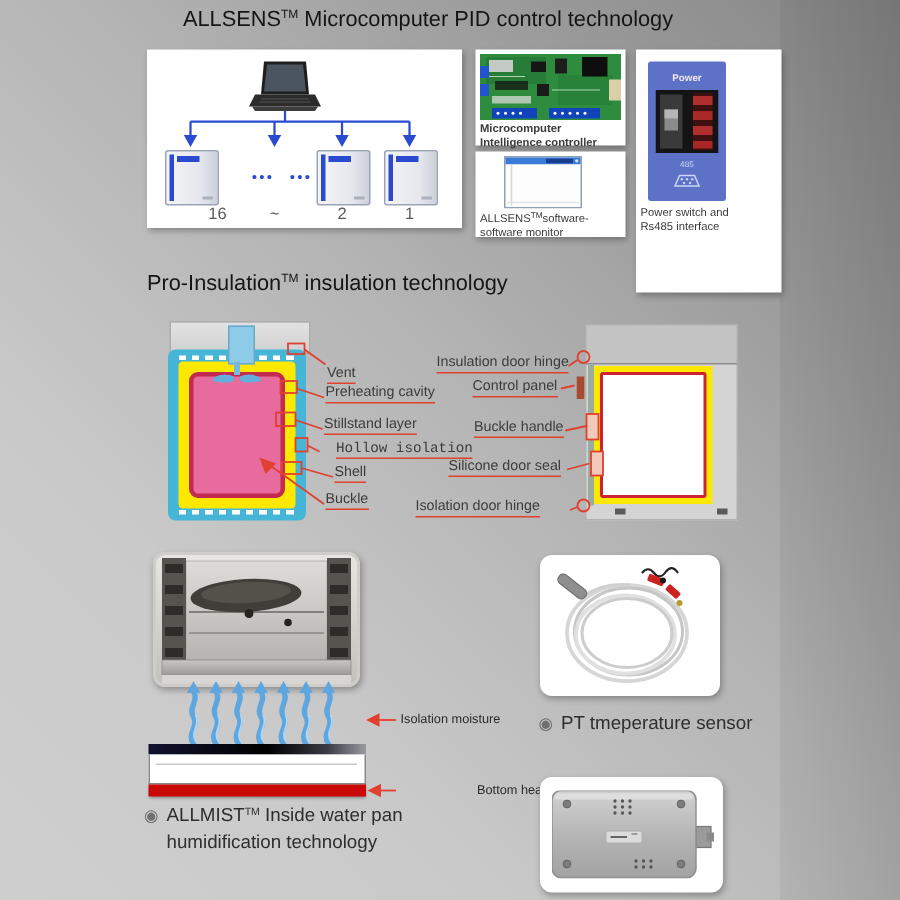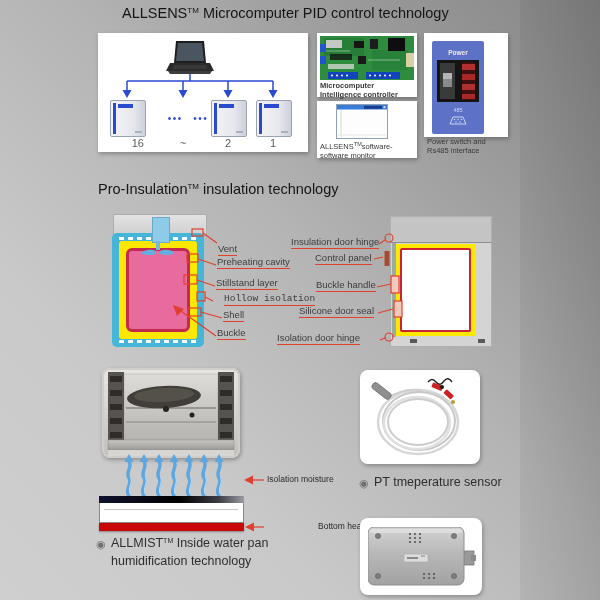--- a/index.html
+++ b/index.html
@@ -76,21 +76,21 @@
         <span class="stripe"></span>
         <span class="bar"></span>
         <span class="handle"></span>
       </div>
     <div class="unit" style="left:158px;top:67px;">
         <span class="stripe"></span>
         <span class="bar"></span>
         <span class="handle"></span>
       </div>
     <div class="dots" style="left:60px;top:80px;width:60px;text-align:center;">••• •••</div>
-    <div class="num-label" style="left:16px;top:104px;text-align:right;">16</div>
+    <div class="num-label" style="left:32px;top:104px;">16</div>
     <div class="num-label" style="left:70px;top:104px;">~</div>
     <div class="num-label" style="left:115px;top:104px;">2</div>
     <div class="num-label" style="left:160px;top:104px;">1</div>
   </div>
 
   <div class="panel" style="left:317px;top:33px;width:100px;height:64px;">
     <svg class="abs" style="left:3px;top:3px;" width="94" height="44">
       <rect width="94" height="44" fill="#2e8c3e"></rect>
       <rect x="4" y="2" width="40" height="18" fill="#257534" opacity="0.7"></rect>
       <rect x="52" y="14" width="36" height="20" fill="#27803a" opacity="0.8"></rect>
@@ -130,21 +130,21 @@
       <rect x="28" y="1.8" width="18" height="3" fill="#1a3c8c"></rect>
       <circle cx="48.5" cy="3.2" r="1.1" fill="#d8e4f8"></circle>
       <line x1="5" y1="6" x2="5" y2="33" stroke="#d8d8d8" stroke-width="1"></line>
       <line x1="2" y1="31" x2="50" y2="31" stroke="#e4e4e4" stroke-width="1"></line>
     </svg>
     <div class="caption-sm" style="left:3px;top:40px;width:96px;">
       <span>ALLSENS</span><span class="tm-sm">TM</span><span>software-software monitor</span>
     </div>
   </div>
 
-  <div class="panel" style="left:424px;top:33px;width:84px;height:104px;">
+  <div class="panel" style="left:424px;top:33px;width:84px;height:162px;padding-left:13px;">
     <div class="abs" style="left:8px;top:8px;width:52px;height:93px;background:#5d71c7;border-radius:2px;">
       <div class="abs" style="left:0;top:8px;width:52px;text-align:center;font-size:6.5px;font-weight:bold;color:#f2e9ec;">Power</div>
       <svg class="abs" style="left:5px;top:19px;" width="42" height="42">
         <rect width="42" height="42" fill="#141414"></rect>
         <rect x="3" y="3" width="15" height="36" fill="#3a3a3a"></rect>
         <rect x="6" y="13" width="9" height="14" fill="#8a8a8a"></rect>
         <rect x="6" y="13" width="9" height="6" fill="#b5b5b5"></rect>
         <rect x="25" y="2" width="13" height="38" fill="#401010"></rect>
         <rect x="25" y="4" width="13" height="6" fill="#b03030"></rect>
         <rect x="25" y="14" width="13" height="6" fill="#a82828"></rect>

